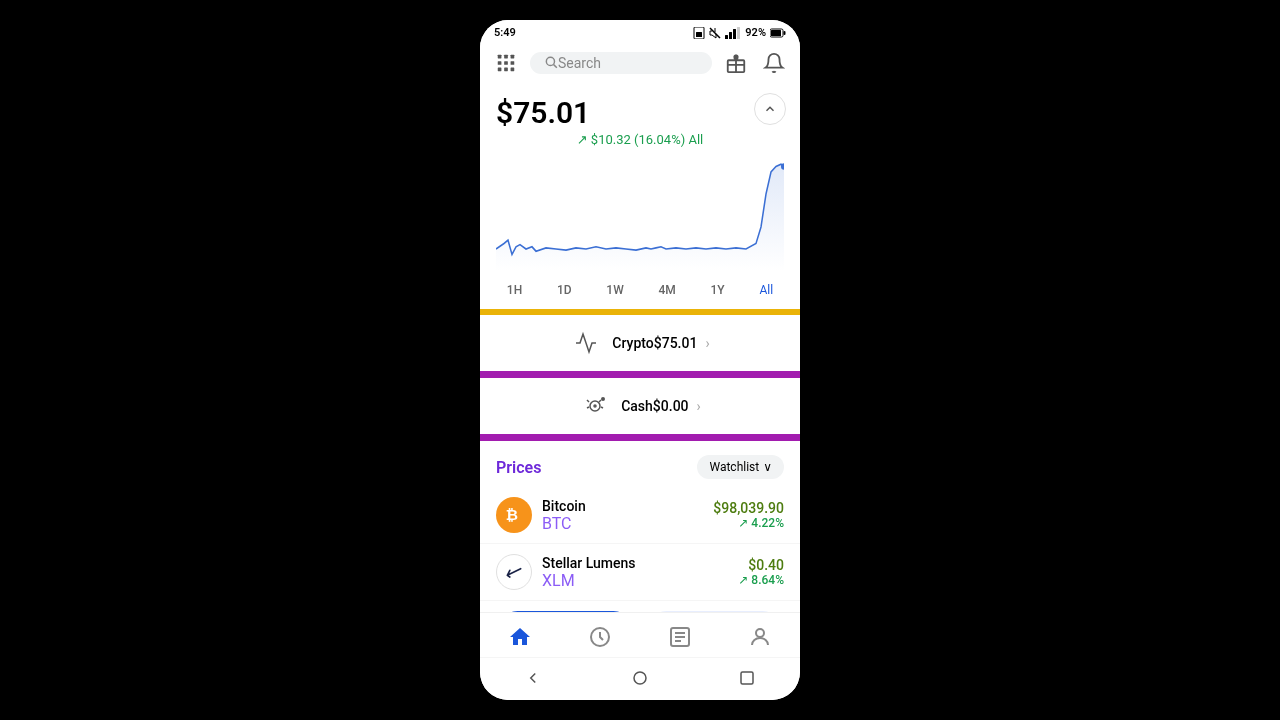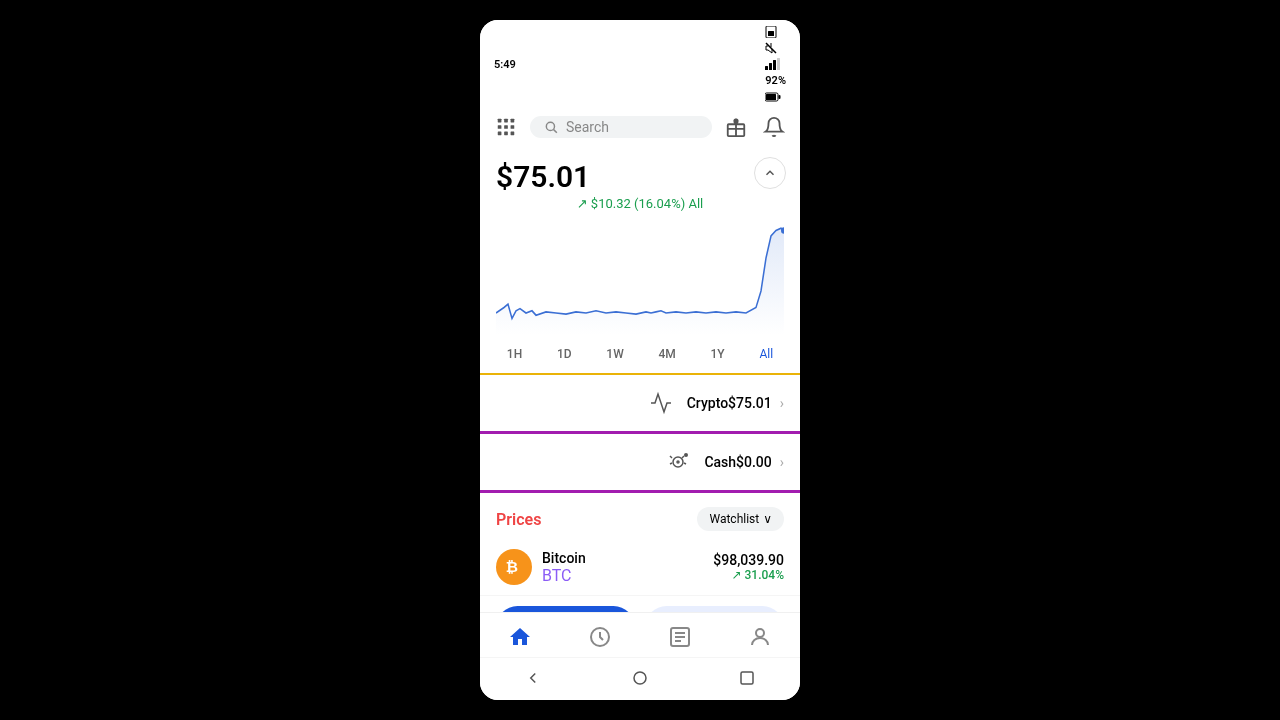--- a/index.html
+++ b/index.html
@@ -9,38 +9,38 @@
       height: 720px;
       display: flex;
       align-items: center;
       justify-content: center;
       font-family: -apple-system, BlinkMacSystemFont, 'Segoe UI', Roboto, sans-serif;
     }
     .phone-container {
       width: 320px;
       height: 680px;
       background: #fff;
-      border-radius: 18px;
+      border-radius: 28px;
       overflow: hidden;
       display: flex;
       flex-direction: column;
       position: relative;
     }
     
     .status-bar {
       background: #fff;
       display: flex;
       justify-content: space-between;
       align-items: center;
       padding: 6px 14px 4px;
       font-size: 11px;
       font-weight: 600;
     }
     .status-left { color: #000; }
-    .status-right { display: flex; align-items: flex-start; gap: 4px; color: #000; font-size: 11px; flex-direction: column; }
+    .status-right { display: flex; align-items: flex-end; gap: 4px; color: #000; font-size: 11px; }
     
     .top-nav {
       background: #fff;
       display: flex;
       align-items: center;
       padding: 6px 12px;
       gap: 10px;
     }
     .grid-icon {
       width: 28px;
@@ -49,23 +49,22 @@
       align-items: center;
       justify-content: center;
       flex-shrink: 0;
     }
     .grid-icon svg { width: 22px; height: 22px; }
     .search-bar {
       flex: 1;
       background: #f1f3f4;
       border-radius: 20px;
       display: flex;
-      align-items: center;
+      align-items: flex-start;
       padding: 3px 14px;
-      gap: 8px;
     }
     .search-text { font-size: 14px; color: #888; }
     .nav-icons { display: flex; gap: 10px; align-items: center; }
     .nav-icon-btn { width: 28px; height: 28px; display: flex; align-items: center; justify-content: center; }
 
     
     .main-content {
       flex: 1;
       overflow-y: auto;
       background: #fff;
@@ -109,42 +108,42 @@
     }
     .chart-container svg {
       width: 100%;
       height: 100%;
     }
     
     .time-filters {
       display: flex;
       justify-content: space-around;
       padding: 8px 16px;
-      border-bottom: 2px solid #eab308;
+      border-bottom: 6px solid #eab308;
       gap: 13px;
     }
     .time-btn {
       font-size: 12px;
       color: #666;
       padding: 4px 6px;
       border-radius: 14px;
       cursor: pointer;
       font-weight: 500;
     }
     .time-btn.active {
       color: #1a56db;
       font-weight: 400;
     }
     
     .asset-row {
       display: flex;
       align-items: center;
-      justify-content: flex-end;
+      justify-content: center;
       padding: 12px 16px;
-      border-bottom: 3px solid #a21caf;
+      border-bottom: 7px solid #a21caf;
       cursor: pointer;
     }
     .asset-row-left {
       display: flex;
       align-items: center;
       gap: 10px;
     }
     .asset-icon {
       width: 32px;
       height: 32px;
@@ -161,21 +160,21 @@
     .asset-value { font-size: 14px; font-weight: 500; color: #000; }
     .chevron-right { color: #aaa; font-size: 14px; }
 
     
     .prices-header {
       display: flex;
       justify-content: space-between;
       align-items: center;
       padding: 14px 16px 8px;
     }
-    .prices-title { font-size: 16px; font-weight: 600; color: #ef4444; }
+    .prices-title { font-size: 16px; font-weight: 600; color: #6d28d9; }
     .watchlist-btn {
       background: #f1f3f4;
       border-radius: 16px;
       padding: 5px 12px;
       font-size: 12px;
       color: #000;
       display: flex;
       align-items: center;
       gap: 4px;
       cursor: pointer;
@@ -198,21 +197,21 @@
       align-items: center;
       justify-content: center;
       font-weight: 700;
       font-size: 14px;
     }
     .bitcoin-logo { background: #f7931a; color: #fff; }
     .stellar-logo { background: #fff; border: 1px solid #e0e0e0; color: #1b2447; }
     .coin-name { font-size: 14px; font-weight: 500; color: #000; }
     .coin-symbol { font-size: 16px; color: #8b5cf6; }
     .coin-row-right { text-align: right; }
-    .coin-price { font-size: 14px; font-weight: 500; color: #000000; }
+    .coin-price { font-size: 14px; font-weight: 500; color: #4d7c0f; }
     .coin-change-positive { font-size: 12px; color: #1a9e4e; font-weight: 500; }
 
     
     .action-buttons {
       padding: 10px 16px 8px;
       display: flex;
       gap: 10px;
     }
     .buy-sell-btn {
       flex: 1;
@@ -440,24 +439,41 @@
             <text x="2" y="18" font-size="18" font-weight="900" fill="white">₿</text>
           </svg>
         </div>
         <div>
           <div class="coin-name">Bitcoin</div>
           <div class="coin-symbol">BTC</div>
         </div>
       </div>
       <div class="coin-row-right">
         <div class="coin-price">$98,039.90</div>
-        <div class="coin-change-positive">↗ 31.04%</div>
-      </div>
-    </div>
-
+        <div class="coin-change-positive">↗ 4.22%</div>
+      </div>
+    </div>
+
+    <div class="coin-row">
+      <div class="coin-row-left">
+        <div class="coin-logo stellar-logo">
+          <svg width="20" height="20" viewBox="0 0 24 24" fill="none">
+            <path d="M20 8L4 16M4 16l3-6M4 16l3 2" stroke="#1b2447" stroke-width="2" stroke-linecap="round"></path>
+          </svg>
+        </div>
+        <div>
+          <div class="coin-name">Stellar Lumens</div>
+          <div class="coin-symbol">XLM</div>
+        </div>
+      </div>
+      <div class="coin-row-right">
+        <div class="coin-price">$0.40</div>
+        <div class="coin-change-positive">↗ 8.64%</div>
+      </div>
+    </div>
 
     <div class="action-buttons">
       <button class="buy-sell-btn">Buy &amp; sell</button>
       <button class="transfer-btn">Transfer</button>
     </div>
 
   </div>
 
   <div class="bottom-nav">
     <div class="bottom-nav-item">

